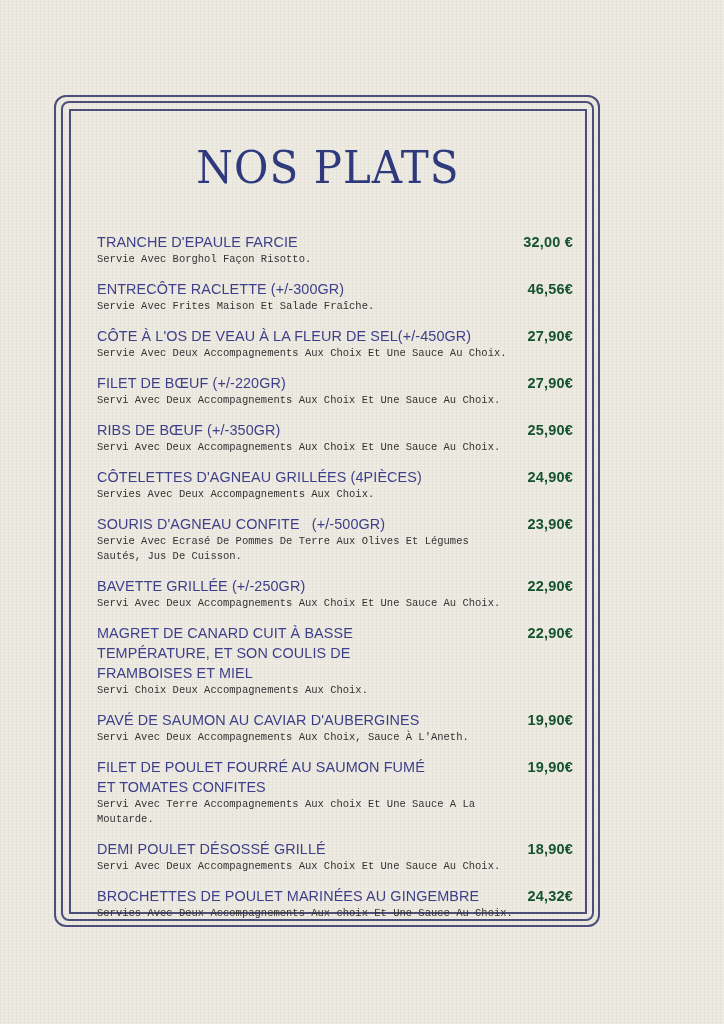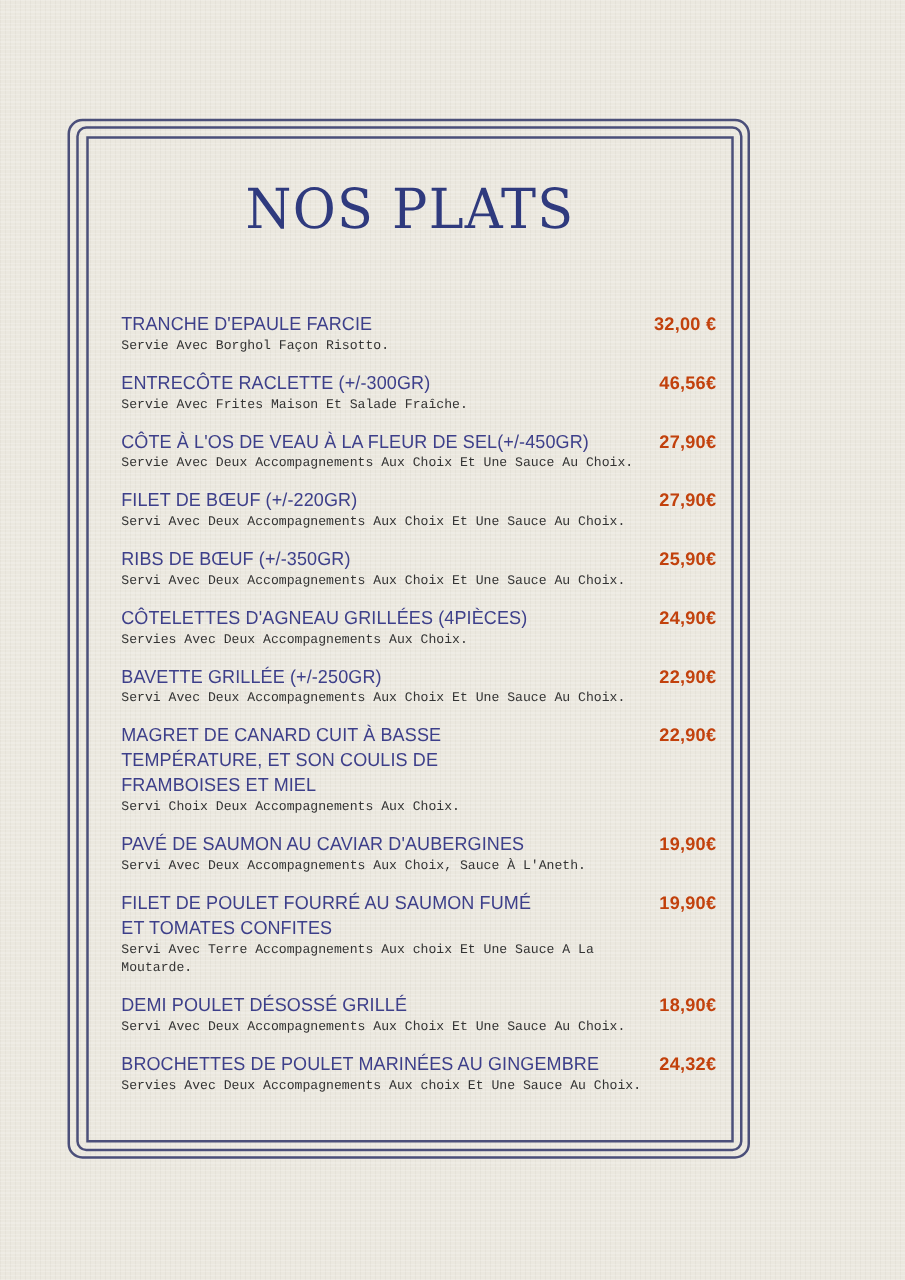--- a/index.html
+++ b/index.html
@@ -23,31 +23,31 @@
       position: absolute; left: 69px; top: 109px; width: 518px; height: 805px;
       border: 2px solid #4b4f7a; box-sizing: border-box;
     }
     .title {
       position: absolute; left: 0; width: 656px; top: 143px; text-align: center;
       font-family: "DejaVu Serif", serif; font-size: 42px; letter-spacing: 1px;
       color: #2f3a7e; font-weight: normal;
       transform: scaleY(1.05);
     }
     .menu {
-      position: absolute; left: 97px; top: 250px; width: 476px;
+      position: absolute; left: 97px; top: 232px; width: 476px;
     }
     .item { position: relative; margin-bottom: 12px; }
     .item-name {
       color: #3d3f8a; font-size: 15px; line-height: 20px;
       width: 410px; letter-spacing: 0.1px;
       transform: scaleX(0.96); transform-origin: left;
     }
     .item-price {
       position: absolute; right: 0; top: 0;
-      color: #c2410c; font-size: 14.5px; line-height: 20px; font-weight: bold;
+      color: #14532d; font-size: 14.5px; line-height: 20px; font-weight: bold;
       letter-spacing: 0.2px;
     }
     .item-desc {
       color: #333; font-size: 10.5px; line-height: 15px; width: 420px;
       margin-top: 0px;
       font-family: Liberation Mono, monospace;
     }
   </style>
 </head>
 <body>
@@ -83,20 +83,25 @@
     <div class="item-name">RIBS DE BŒUF (+/-350GR)</div>
     <div class="item-price">25,90€</div>
     <div class="item-desc">Servi Avec Deux Accompagnements Aux Choix  Et Une Sauce Au Choix.</div>
   </div>
   <div class="item">
     <div class="item-name">CÔTELETTES D'AGNEAU GRILLÉES (4PIÈCES)</div>
     <div class="item-price">24,90€</div>
     <div class="item-desc">Servies Avec Deux Accompagnements Aux Choix.</div>
   </div>
   <div class="item">
+    <div class="item-name" style="white-space:pre;">SOURIS D'AGNEAU CONFITE   (+/-500GR)</div>
+    <div class="item-price">23,90€</div>
+    <div class="item-desc" style="width:405px;">Servie Avec Ecrasé De Pommes De Terre Aux Olives Et Légumes Sautés, Jus De Cuisson.</div>
+  </div>
+  <div class="item">
     <div class="item-name">BAVETTE GRILLÉE (+/-250GR)</div>
     <div class="item-price">22,90€</div>
     <div class="item-desc">Servi Avec Deux Accompagnements Aux Choix  Et Une Sauce Au Choix.</div>
   </div>
   <div class="item">
     <div class="item-name" style="width:365px;">MAGRET DE CANARD CUIT À BASSE TEMPÉRATURE, ET SON COULIS DE FRAMBOISES ET MIEL</div>
     <div class="item-price">22,90€</div>
     <div class="item-desc">Servi Choix Deux Accompagnements Aux Choix.</div>
   </div>
   <div class="item">

